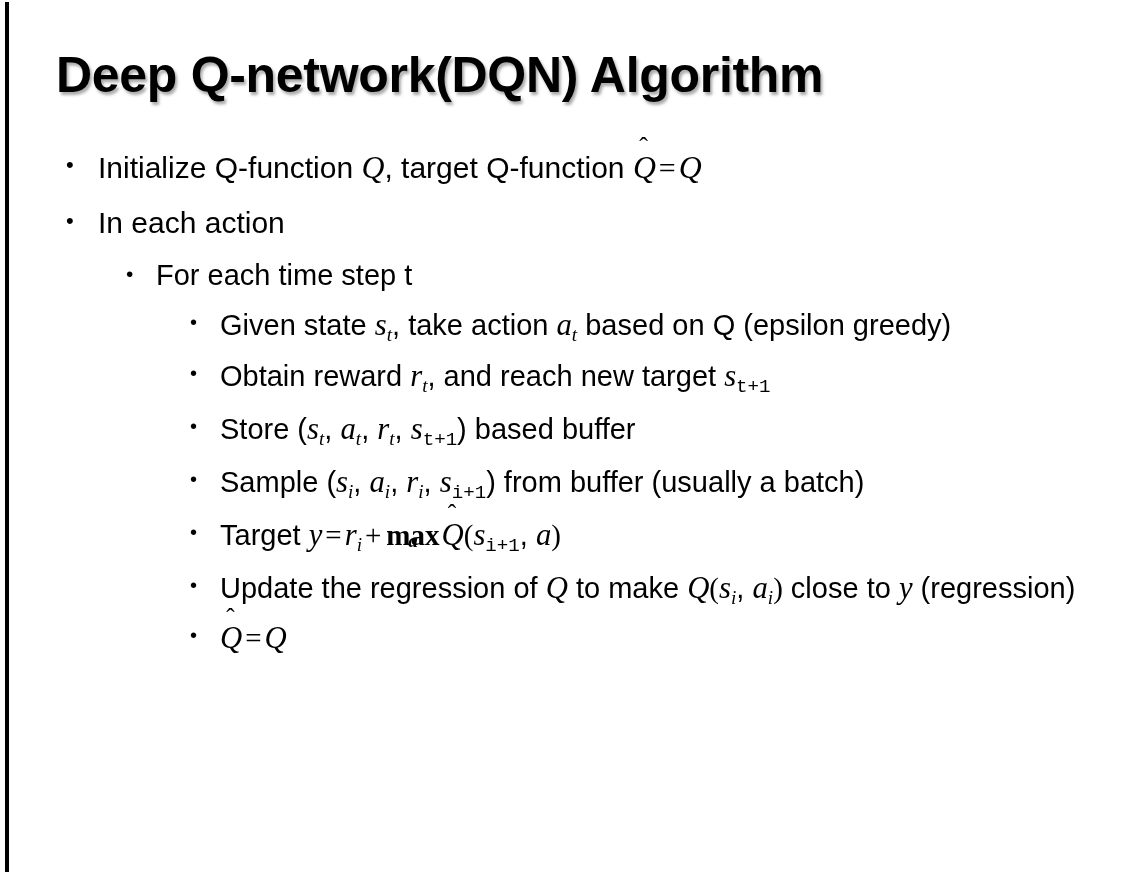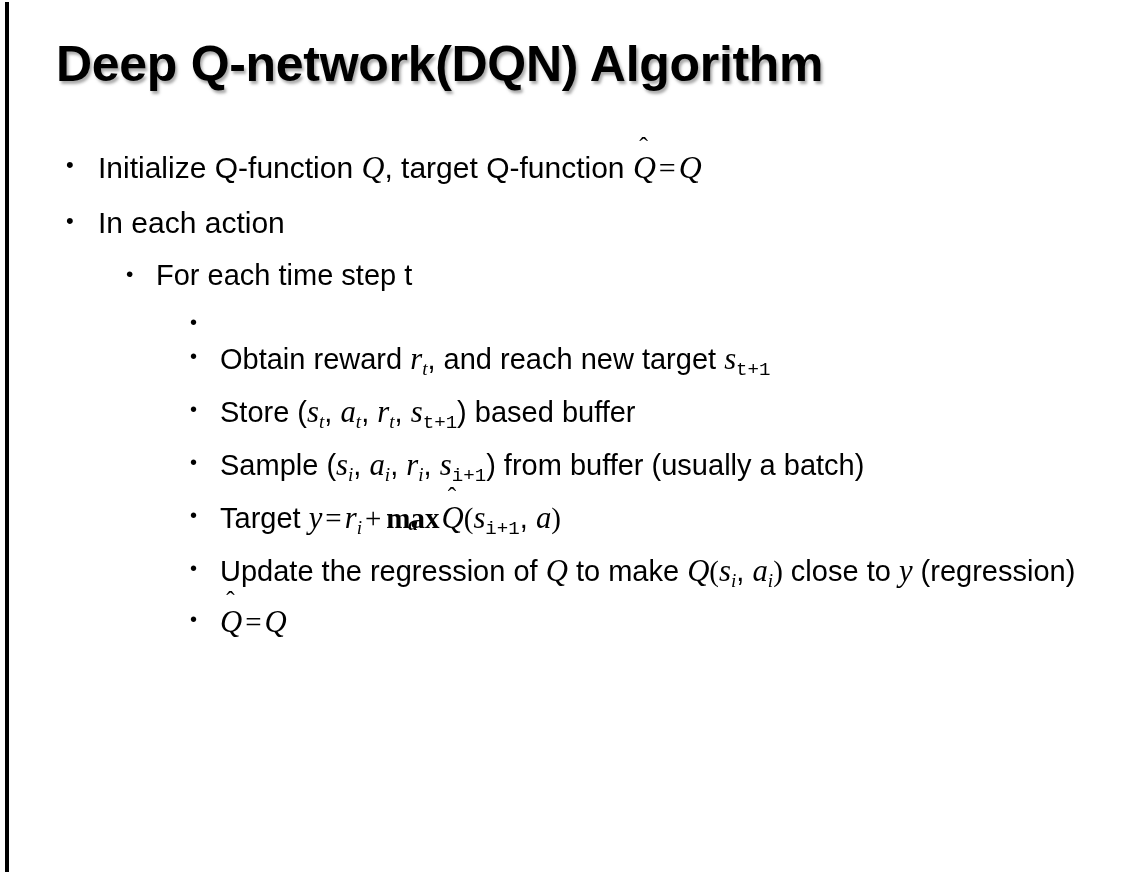--- a/index.html
+++ b/index.html
@@ -28,21 +28,21 @@
     left: 5px;
     top: 2px;
     width: 4px;
     height: 870px;
     background: #000000;
   }
 
   #slide-title {
     position: absolute;
     left: 56px;
-    top: 37px;
+    top: 48px;
     font-size: 50px;
     font-weight: 700;
     letter-spacing: -0.3px;
     line-height: 1.08;
     white-space: nowrap;
     color: #000000;
     text-shadow: 2px 3px 3px rgba(100,100,100,0.55);
   }
 
   #body-list {
@@ -193,20 +193,21 @@
       <span class="btext">In each action</span>
     </div>
 
     <div class="bullet-row lvl2">
       <span class="marker">•</span>
       <span class="btext">For each time step t</span>
     </div>
 
     <div class="bullet-row lvl3">
       <span class="marker">•</span>
+      <span class="btext"><span>Given state </span><span class="m">s</span><span class="sub">t</span><span>, take action </span><span class="m">a</span><span class="sub">t</span><span> based on Q (epsilon greedy)</span></span>
     </div>
 
     <div class="bullet-row lvl3">
       <span class="marker">•</span>
       <span class="btext"><span>Obtain reward </span><span class="m">r</span><span class="sub">t</span><span>, and reach new target </span><span class="m">s</span><span class="subn">t+1</span></span>
     </div>
 
     <div class="bullet-row lvl3">
       <span class="marker">•</span>
       <span class="btext"><span>Store (</span><span class="m">s</span><span class="sub">t</span><span>, </span><span class="m">a</span><span class="sub">t</span><span>, </span><span class="m">r</span><span class="sub">t</span><span>, </span><span class="m">s</span><span class="subn">t+1</span><span>) based buffer</span></span>

